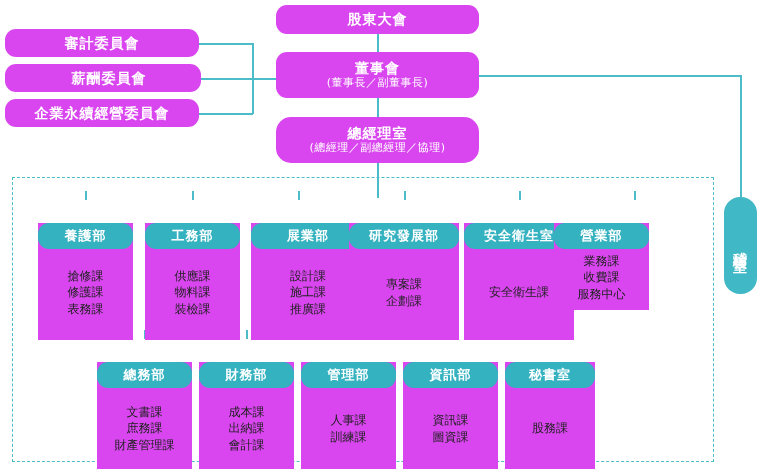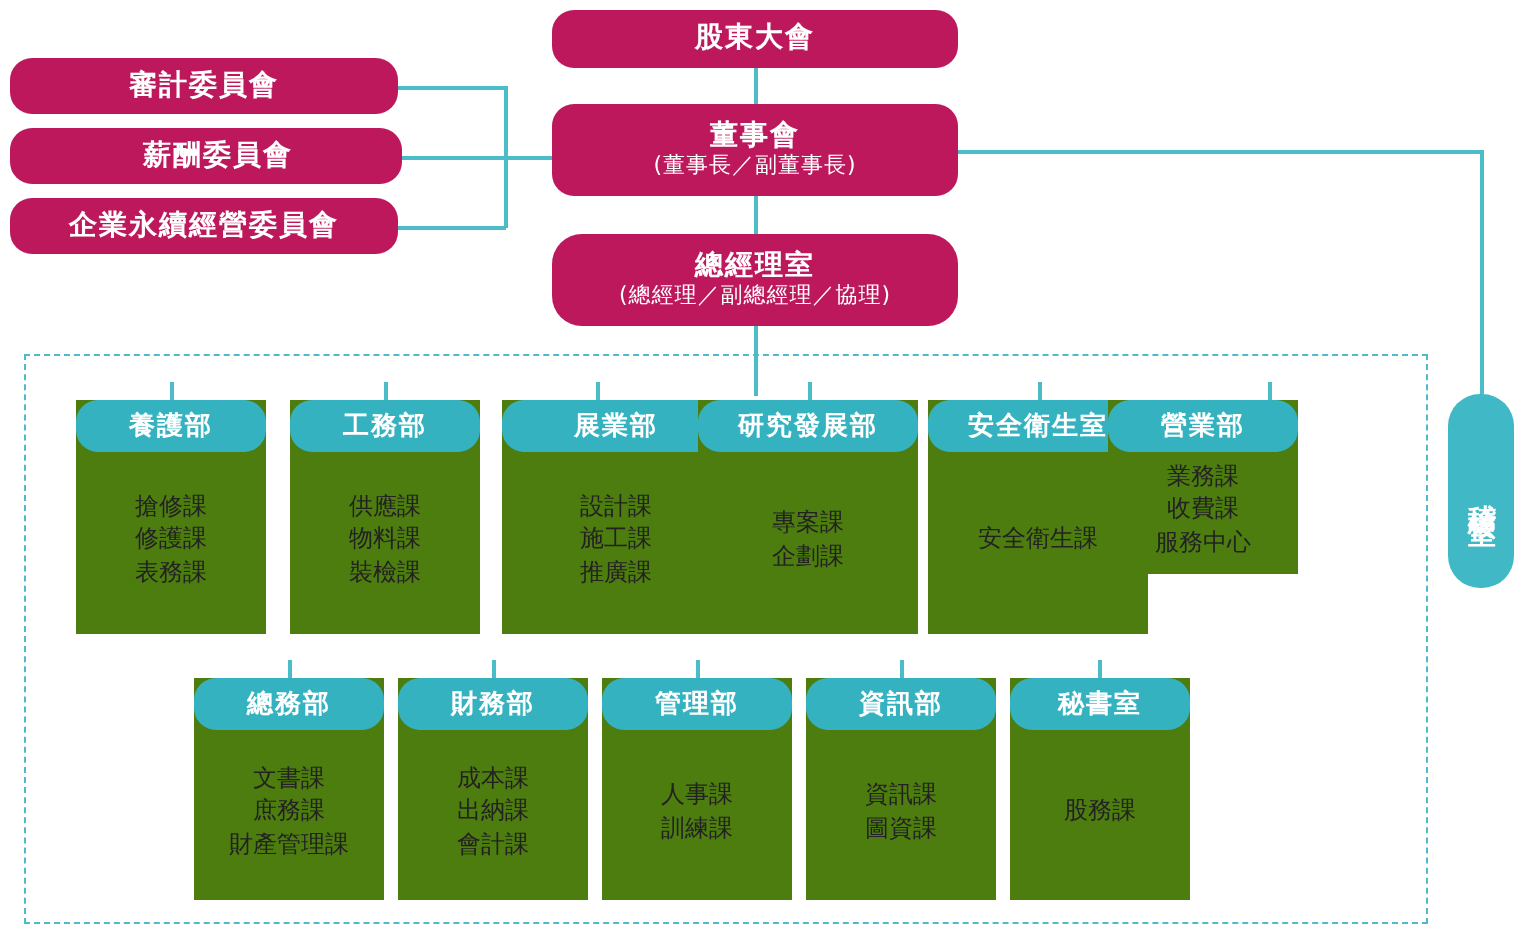--- a/index.html
+++ b/index.html
@@ -10,35 +10,35 @@
     color:#1b1b1b;
     overflow:hidden;
   }
   #chart{position:relative;width:764px;height:469px;}
 
   
   .node{position:absolute;box-sizing:border-box;}
 
   
   .pill{
-    background:#be185d;
+    background:#d946ef;
     border-radius:11px;
     display:flex;flex-direction:column;
     align-items:center;justify-content:center;
     color:#ffffff;
     text-align:center;
     line-height:1.18;
   }
   .pill .t1{font-size:14px;font-weight:bold;letter-spacing:1px;}
   .pill .t2{font-size:11px;letter-spacing:0.5px;margin-top:1px;}
 
   
   .dept{
-    background:#4d7c0f;
-    display:flex;flex-direction:column;align-items:stretch;
+    background:#d946ef;
+    display:flex;flex-direction:column;align-items:stretch;margin-top:23px;
   }
   .dept .head{
     background:#35b2c0;
     border-radius:11px;
     height:26px;
     display:flex;align-items:center;justify-content:center;
     font-size:13px;font-weight:bold;color:#ffffff;letter-spacing:1px;
     flex:0 0 auto;
   }
   .dept .body{

